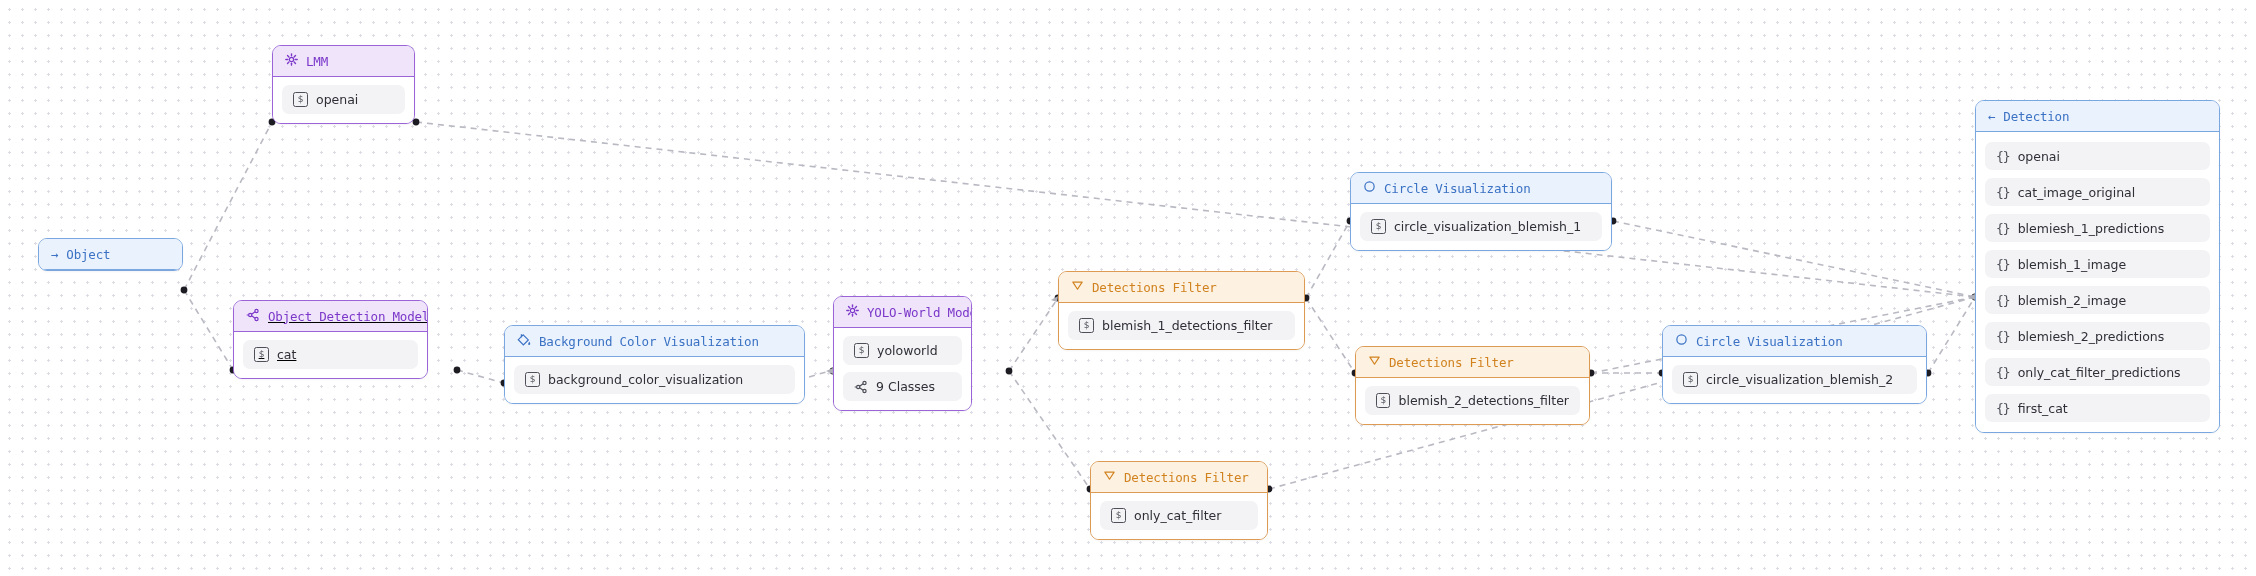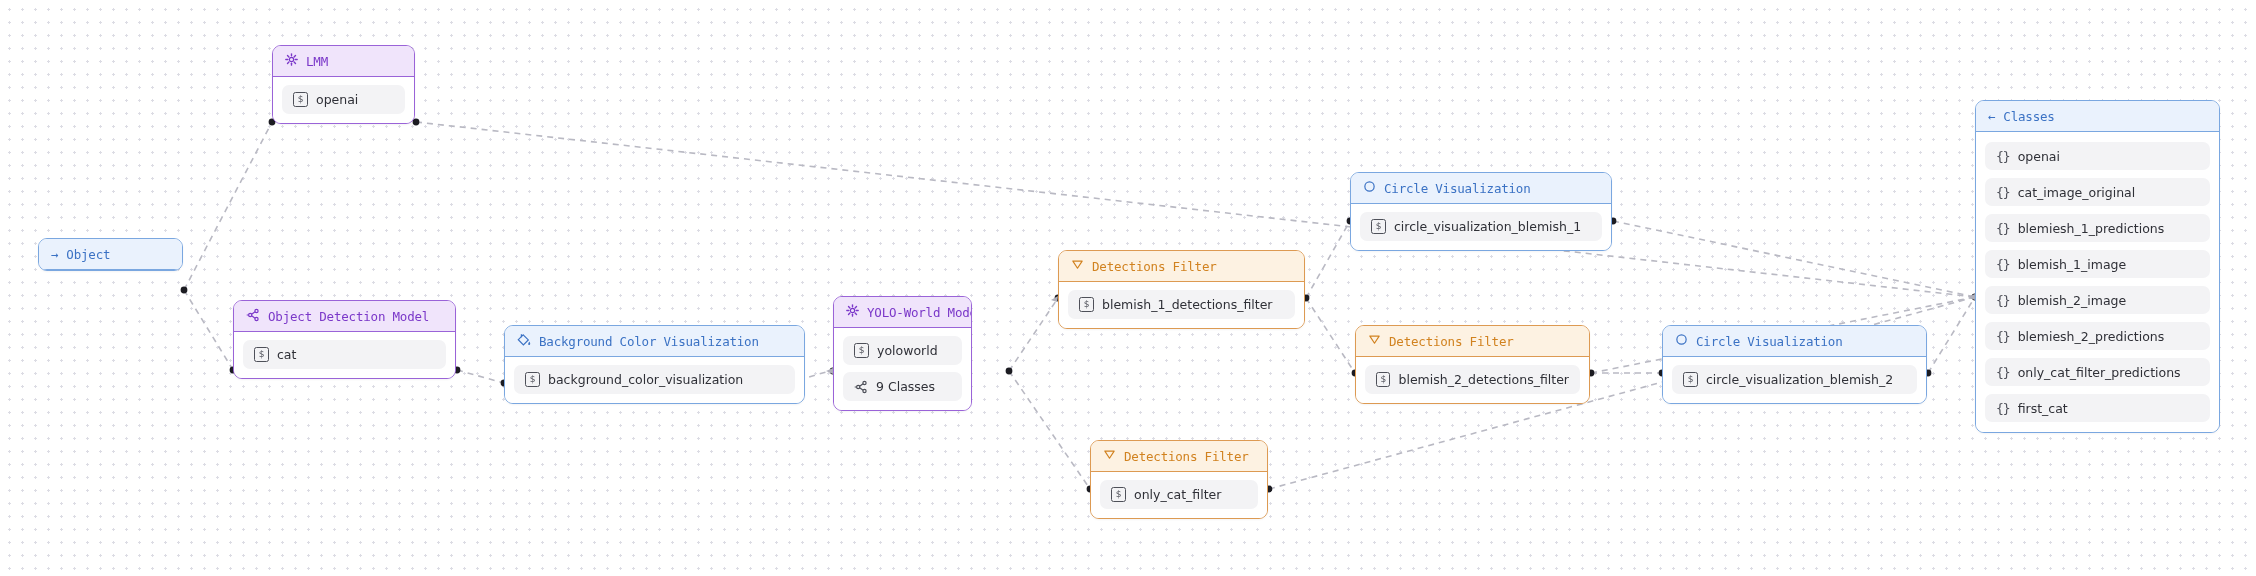--- a/index.html
+++ b/index.html
@@ -84,21 +84,21 @@
     color: #2f3037;
     white-space: nowrap;
   }
   .field .glyph { flex: 0 0 auto; display: flex; align-items: center; }
 
   
   .theme-blue   { border: 1.5px solid #7aa7e0; }
   .theme-blue   .hdr { background: #eaf2fd; color: #3b72c4; border-bottom: 1.5px solid #7aa7e0; }
   .theme-purple { border: 1.5px solid #9a63d8; }
   .theme-purple .hdr { background: #f0e4fb; color: #7b38c9; border-bottom: 1.5px solid #9a63d8; }
-  .theme-orange { border: 1.5px solid #dd9a52; }
+  .theme-orange { border: 1.5px solid #dd9a52; margin-top: 21px; }
   .theme-orange .hdr { background: #fdf2e2; color: #d1821f; border-bottom: 1.5px solid #dd9a52; }
 
   
   #response .body { gap: 8px; padding: 10px 9px 10px 9px; }
   #response .field { height: 28px; }
 
   .sq-icon {
     display: inline-block;
     width: 13px; height: 13px;
     border: 1.2px solid #4e5059;
@@ -205,21 +205,21 @@
       <span>LMM</span>
     </div>
     <div class="body">
       <div class="field">
         <span class="sq-icon">$</span>
         <span>openai</span>
       </div>
     </div>
   </div>
 
-  <div class="node theme-purple" id="n-objdet" style="left:233px; top:300px; width:223px;">
+  <div class="node theme-purple" id="n-objdet" style="left:233px; top:300px; width:195px;text-decoration:underline;">
     <div class="hdr">
       <span class="glyph">
         <svg width="14" height="14" viewBox="0 0 14 14">
           <circle cx="10.5" cy="3" r="1.6" fill="none" stroke="#7b38c9" stroke-width="1.2"></circle>
           <circle cx="10.5" cy="11" r="1.6" fill="none" stroke="#7b38c9" stroke-width="1.2"></circle>
           <circle cx="4.2" cy="7" r="1.6" fill="none" stroke="#7b38c9" stroke-width="1.2"></circle>
           <line x1="5.6" y1="6.2" x2="9.1" y2="3.7" stroke="#7b38c9" stroke-width="1.2"></line>
           <line x1="5.6" y1="7.8" x2="9.1" y2="10.3" stroke="#7b38c9" stroke-width="1.2"></line>
           <line x1="0.7" y1="7" x2="2.6" y2="7" stroke="#7b38c9" stroke-width="1.2"></line>
         </svg>
@@ -374,21 +374,21 @@
       <div class="field">
         <span class="sq-icon">$</span>
         <span>only_cat_filter</span>
       </div>
     </div>
   </div>
 
   <div class="node theme-blue" id="response" style="left:1975px; top:100px; width:245px;">
     <div class="hdr">
       <span>←</span>
-      <span>Classes</span>
+      <span>Detection</span>
     </div>
     <div class="body">
       <div class="field">
         <span class="brace">{}</span>
         <span>openai</span>
       </div>
       <div class="field">
         <span class="brace">{}</span>
         <span>cat_image_original</span>
       </div>

